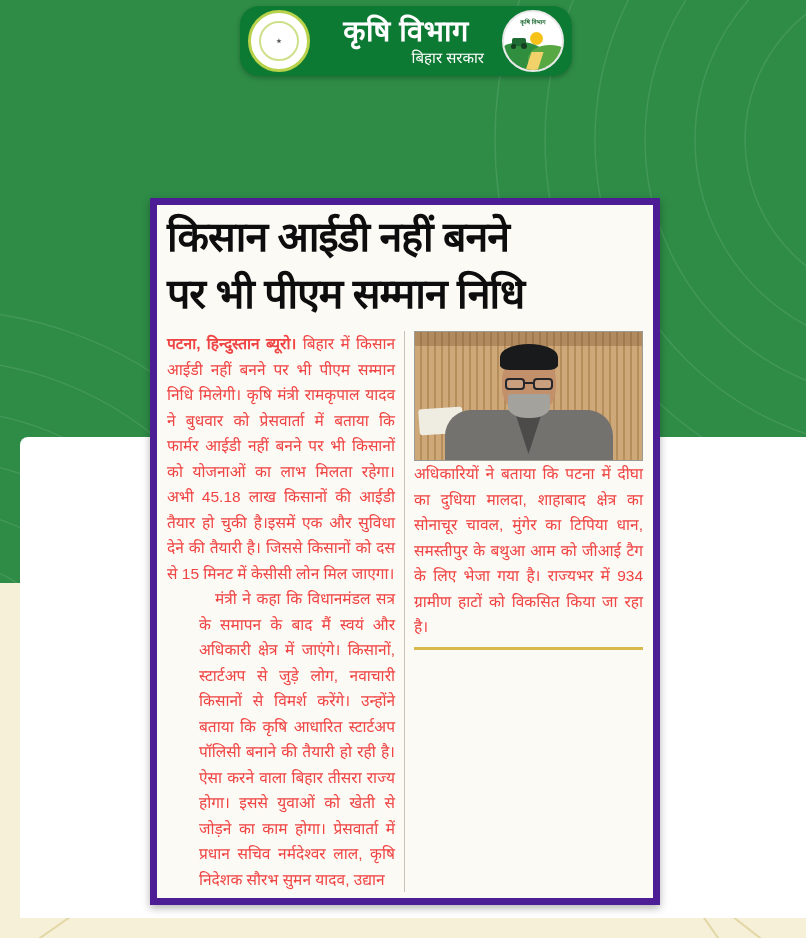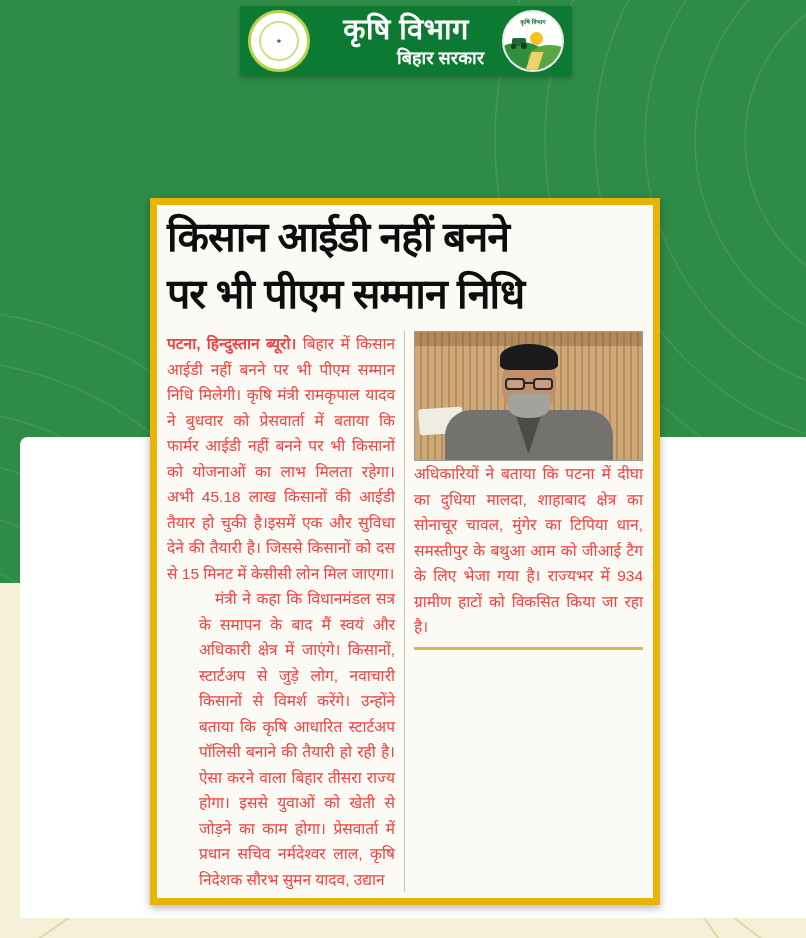--- a/index.html
+++ b/index.html
@@ -11,52 +11,52 @@
   .bg-green { position:absolute; left:0; top:0; width:806px; height:583px; background:#2e8c46; }
   .bg-cream { position:absolute; left:0; top:583px; width:806px; height:355px; background:#f6f0d8; }
   .arc-svg { position:absolute; left:0; top:0; }
   .cream-line { position:absolute; border-top:2px solid #e3d7a6; width:140px; }
   .cream-line.l { left:-20px; bottom:6px; transform:rotate(-35deg); }
   .cream-line.r { right:-10px; bottom:10px; transform:rotate(38deg); }
   .cream-line.r2 { right:60px; bottom:2px; transform:rotate(55deg); width:60px; }
 
   
   .header-pill { position:absolute; left:240px; top:6px; width:332px; height:70px;
-    background:#0d7a33; border-radius:2px; display:flex; align-items:center;
+    background:#0d7a33; border-radius:19px; display:flex; align-items:center;
     justify-content:space-between; padding:0 8px; box-shadow:0 2px 5px rgba(0,0,0,.25); }
   .logo { width:62px; height:62px; border-radius:50%; background:#fff; position:relative; overflow:hidden; flex:0 0 auto; }
   .logo.left { border:3px solid #b9d24b; }
   .logo.right { border:2px solid #e8e8e8; }
   .emblem-core { position:absolute; left:50%; top:50%; transform:translate(-50%,-50%);
     width:40px; height:40px; border-radius:50%; border:2px solid #cfe08a;
     display:flex; align-items:center; justify-content:center; }
   .emblem-text { font-size:6px; line-height:7px; color:#555; text-align:center; font-weight:bold; }
   .agri-sun { position:absolute; left:26px; top:20px; width:13px; height:13px; border-radius:50%; background:#f6c21a; }
   .agri-hill1 { position:absolute; left:-8px; top:30px; width:50px; height:30px; border-radius:50% 50% 0 0; background:#2f8f3f; }
   .agri-hill2 { position:absolute; left:24px; top:33px; width:44px; height:28px; border-radius:50% 50% 0 0; background:#57a843; }
   .agri-road { position:absolute; left:24px; top:40px; width:12px; height:22px; background:#f1d26a; transform:skewX(-18deg); }
   .agri-tractor { position:absolute; left:8px; top:26px; width:14px; height:8px; background:#1f6b34; border-radius:2px; }
   .agri-tractor:after { content:""; position:absolute; left:-1px; top:6px; width:5px; height:5px; border-radius:50%; background:#143f20; }
   .agri-tractor:before { content:""; position:absolute; right:-1px; top:5px; width:6px; height:6px; border-radius:50%; background:#143f20; }
   .agri-title { position:absolute; left:0; top:6px; width:100%; text-align:center; font-size:6px; color:#1f6b34; font-weight:bold; }
   .pill-text { flex:1; text-align:center; color:#fff; padding:0 4px; }
   .pill-title { font-size:29px; font-weight:bold; line-height:30px; letter-spacing:.5px; }
-  .pill-sub { font-size:18px; font-weight:bold; text-align:right; padding-right:14px; margin-top:1px; }
+  .pill-sub { font-size:15px; font-weight:normal; text-align:right; padding-right:14px; margin-top:1px; }
 
   
   .banner-headline { position:absolute; left:0; top:113px; width:806px; text-align:center;
     color:#ffffff; font-size:33px; font-weight:bold; letter-spacing:.5px; }
 
   
   .white-card { position:absolute; left:20px; top:437px; width:786px; height:481px;
     background:#ffffff; border-radius:8px 0 0 0; }
 
   
   .clipping { position:absolute; left:150px; top:198px; width:510px; height:707px;
-    background:#fcfaf4; border:7px solid #eab308; box-shadow:0 3px 8px rgba(0,0,0,.3);
+    background:#fcfaf4; border:7px solid #4c1d95; box-shadow:0 3px 8px rgba(0,0,0,.3);
     padding:4px 10px 6px 10px; }
   .clip-headline { color:#0d0d0d; font-weight:bold; font-size:41px; line-height:57px;
     letter-spacing:-1px; white-space:nowrap; }
   .clip-body { display:flex; margin-top:8px; }
   .col { width:50%; }
   .col.left { padding-right:9px; border-right:1px solid #c7c3b8; }
   .col.right { padding-left:9px; }
   .np { font-size:15.5px; line-height:25.5px; text-align:justify; color:#ef4444; }
   .np b { font-weight:bold; }
   .np.indent { text-indent:16px;margin-left:32px; }

